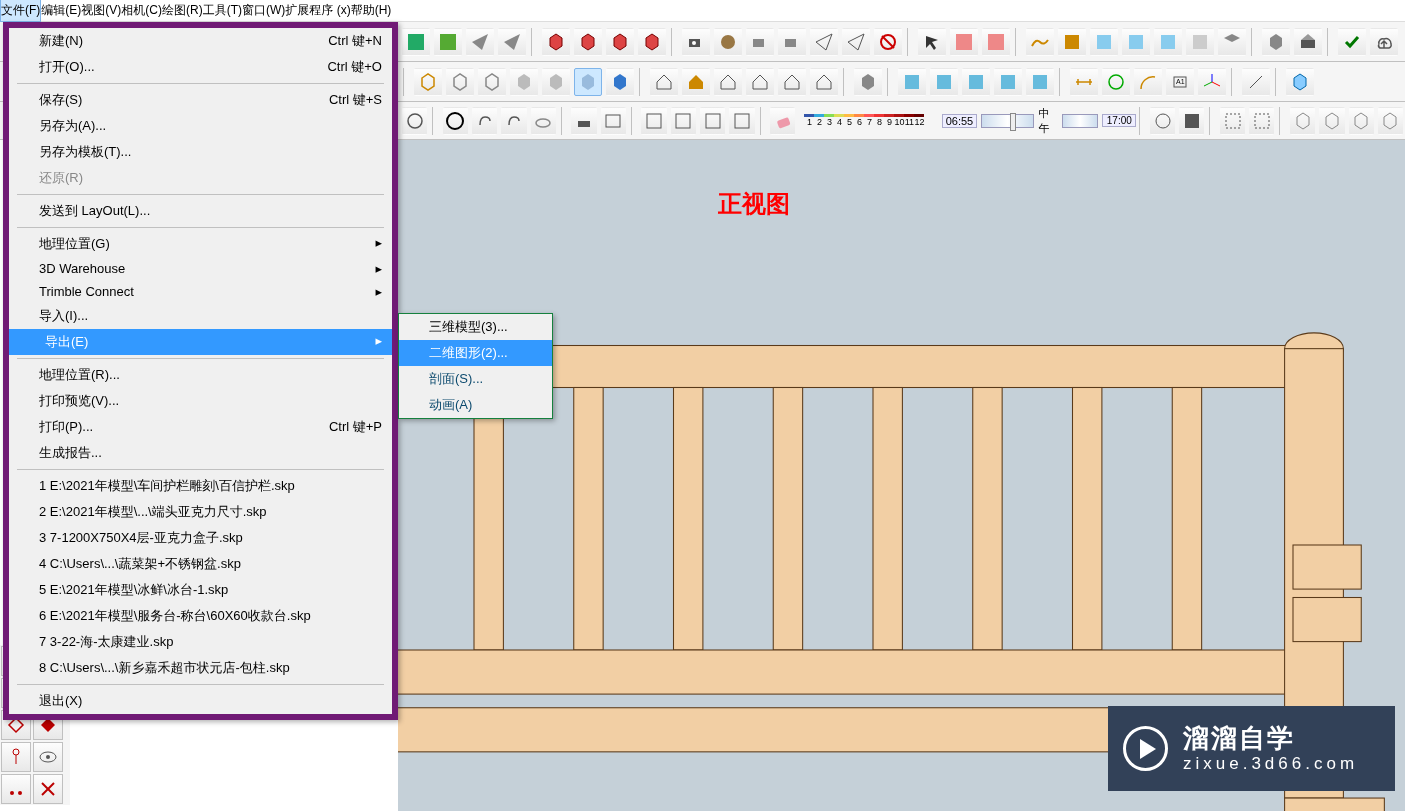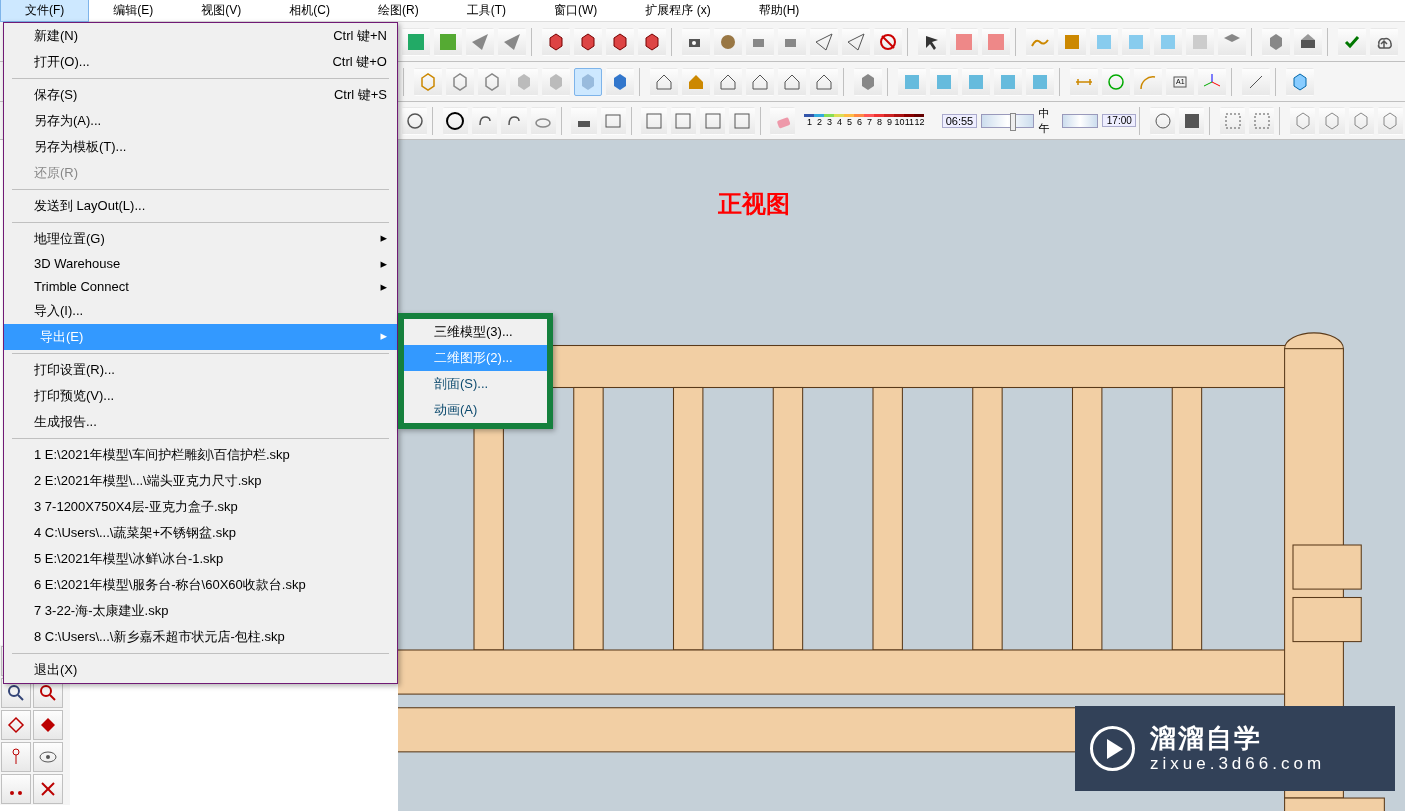--- a/index.html
+++ b/index.html
@@ -1,43 +1,43 @@
 <!DOCTYPE html>
 <html><head>
 <meta charset="utf-8">
 <style>
 *{margin:0;padding:0;box-sizing:border-box;font-family:"Microsoft YaHei","SimSun",sans-serif;}
 body{width:1405px;height:811px;overflow:hidden;background:#fff;position:relative;}
 .menubar{height:22px;background:#fff;display:flex;align-items:center;font-size:12px;border-bottom:1px solid #ddd;}
-.menubar span{padding:2px 24px;cursor:default;}
+.menubar span{padding:2px 0;cursor:default;}
 .menubar span:first-child{border:1px solid #7eb4ea;background:#cde8ff;}
 .toolbar{background:#f5f5f5;border-bottom:1px solid #c0c0c0;display:flex;align-items:center;padding:2px 0;}
 .toolbar .tb-icon{width:28px;height:28px;margin:0 2px;border:1px solid transparent;border-radius:2px;display:flex;align-items:center;justify-content:center;background:linear-gradient(#fdfdfd,#e8e8e8);}
 .toolbar .tb-icon.sel{border:1px solid #7eb4ea;background:#cde8ff;}
 .toolbar .sep{width:6px;height:28px;border-left:1px solid #c0c0c0;margin:0 3px;}
 .tb-icon svg{width:20px;height:20px;}
-.dropdown{position:absolute;left:3px;top:22px;width:395px;background:#f0f0f0;border:1px solid #701a75;box-shadow:2px 2px 5px rgba(0,0,0,0.3);font-size:13px;z-index:100;}
+.dropdown{position:absolute;left:3px;top:22px;width:395px;background:#f0f0f0;border:6px solid #701a75;box-shadow:2px 2px 5px rgba(0,0,0,0.3);font-size:13px;z-index:100;}
 .dropdown .item{padding:4px 10px 4px 30px;display:flex;justify-content:space-between;position:relative;}
 .dropdown .item.disabled{color:#888;}
 .dropdown .item.highlight{background:#3399ff;color:#fff;padding-left:36px;}
 .dropdown hr{border:none;border-top:1px solid #c0c0c0;margin:3px 8px;}
 .dropdown .arrow{position:absolute;right:10px;}
-.submenu{position:absolute;left:398px;top:313px;width:155px;background:#f0f0f0;border:6px solid #15803d;box-shadow:2px 2px 5px rgba(0,0,0,0.3);font-size:13px;z-index:101;}
+.submenu{position:absolute;left:398px;top:313px;width:155px;background:#f0f0f0;border:1px solid #15803d;box-shadow:2px 2px 5px rgba(0,0,0,0.3);font-size:13px;z-index:101;}
 .submenu .item{padding:4px 10px 4px 30px;}
 .submenu .item.highlight{background:#3399ff;color:#fff;}
 .submenu .item.disabled{color:#0c4a6e;}
 .timebar{display:inline-flex;align-items:center;height:22px;font-size:9px;}
 .timebar .seg{display:flex;}
 .timebar .seg div{width:10px;text-align:center;border-top:3px solid;}
 .sidetools{position:absolute;left:0;top:645px;width:70px;display:flex;flex-wrap:wrap;background:#f5f5f5;}
 .sidetools .st{width:30px;height:30px;margin:1px;display:flex;align-items:center;justify-content:center;border:1px solid #c0c0c0;background:linear-gradient(#fdfdfd,#e8e8e8);}
 .viewport{position:absolute;left:398px;top:140px;right:0;bottom:0;background:#c5d0d8;overflow:hidden;}
 .viewport .label{position:absolute;left:320px;top:48px;color:#ff0000;font-size:24px;font-weight:bold;}
 .bench{position:absolute;left:-50px;top:90px;width:1050px;}
-.watermark{position:absolute;right:10px;bottom:20px;width:320px;height:85px;background:#324158;color:#fff;display:flex;align-items:center;padding:0 15px;font-size:26px;font-weight:bold;letter-spacing:2px;margin-left:46px;}
+.watermark{position:absolute;right:10px;bottom:20px;width:287px;height:85px;background:#324158;color:#fff;display:flex;align-items:center;padding:0 15px;font-size:26px;font-weight:bold;letter-spacing:2px;margin-left:46px;}
 .watermark .play{width:45px;height:45px;border:3px solid #fff;border-radius:50%;display:flex;align-items:center;justify-content:center;margin-right:15px;}
 .watermark .play::after{content:'';border-left:16px solid #fff;border-top:10px solid transparent;border-bottom:10px solid transparent;margin-left:4px;}
 .watermark .txt{display:flex;flex-direction:column;line-height:1.2;}
 .watermark .sub{font-size:17px;letter-spacing:4px;font-weight:normal;}
 </style>
 </head>
 <body>
 
 <div class="menubar">
   <span>文件(F)</span>
@@ -529,24 +529,28 @@
     </div>
   <div class="item">
       <span>导入(I)...</span>
     </div>
   <div class="item highlight">
       <span>导出(E)</span>
       <span class="arrow">▸</span>
     </div>
   <hr>
   <div class="item">
-      <span>打印设置(R)...</span>
+      <span>地理位置(R)...</span>
     </div>
   <div class="item">
       <span>打印预览(V)...</span>
+    </div>
+  <div class="item">
+      <span>打印(P)...</span>
+      <span>Ctrl 键+P</span>
     </div>
   <div class="item">
       <span>生成报告...</span>
     </div>
   <hr>
   <div class="item">
       <span>1 E:\2021年模型\车间护栏雕刻\百信护栏.skp</span>
     </div>
   <div class="item">
       <span>2 E:\2021年模型\...\端头亚克力尺寸.skp</span>

